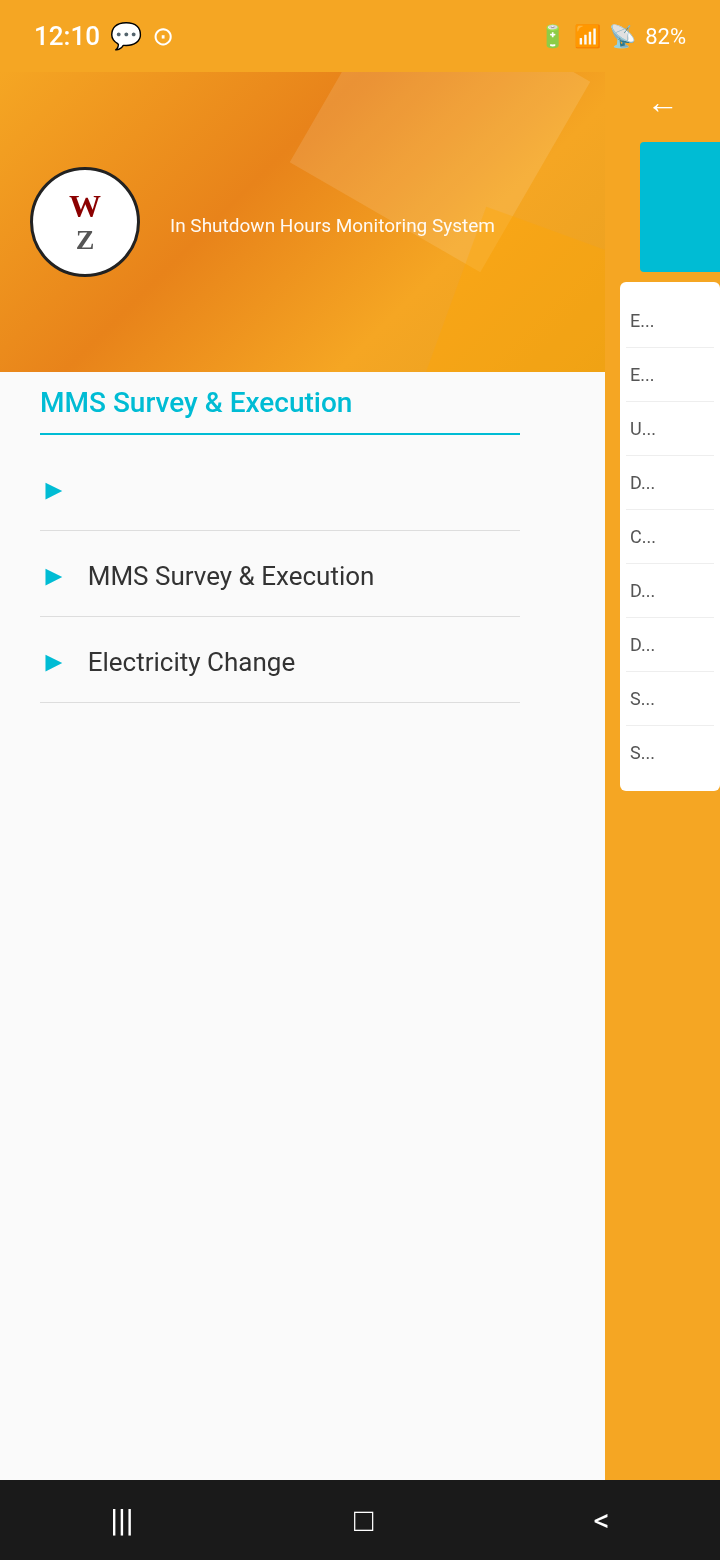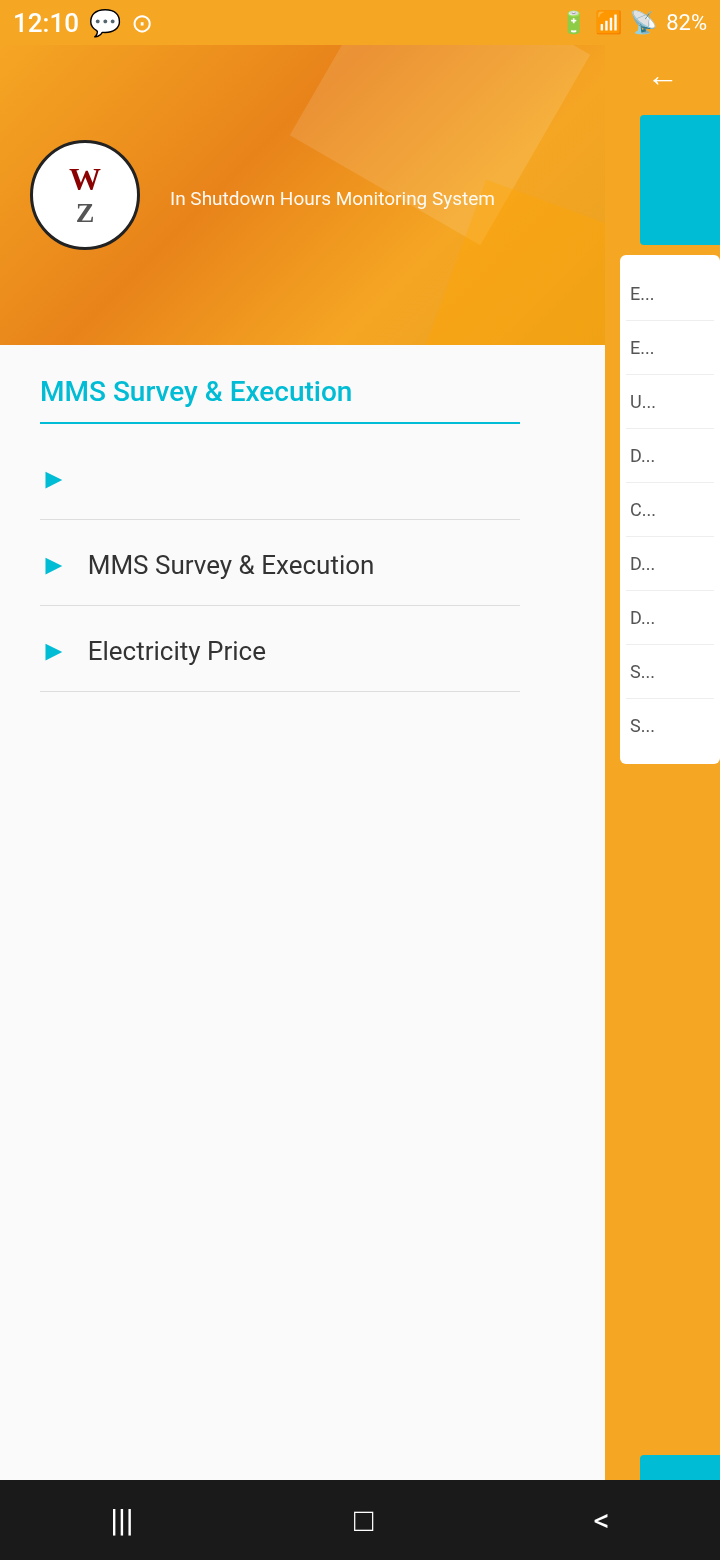--- a/index.html
+++ b/index.html
@@ -9,26 +9,26 @@
       width: 720px;
       height: 1560px;
       font-family: 'Roboto', Arial, sans-serif;
       background: #f5f5f5;
       overflow: hidden;
       position: relative;
     }
 
     
     .status-bar {
-      height: 45px;
+      height: 72px;
       background: #f5a623;
       display: flex;
       align-items: center;
       justify-content: space-between;
-      padding: 0 13px;
+      padding: 0 34px;
       position: relative;
       z-index: 10;
     }
 
     .status-time {
       color: white;
       font-size: 26px;
       font-weight: 500;
       display: flex;
       align-items: center;
@@ -121,21 +121,21 @@
       font-size: 19px;
       line-height: 1.4;
       margin-top: 8px;
     }
 
     
     .main-content {
       width: 610px;
       background: #fafafa;
       flex: 1;
-      padding: 30px 40px;
+      padding: 14px 40px;
     }
 
     .section-title {
       color: #00bcd4;
       font-size: 28px;
       font-weight: 500;
       padding-bottom: 14px;
       border-bottom: 2px solid #00bcd4;
       margin-bottom: 10px;
       width: 480px;
@@ -318,21 +318,21 @@
         <span class="arrow-icon">►</span>
       </div>
 
       <div class="menu-item">
         <span class="arrow-icon">►</span>
         <span class="menu-label">MMS Survey &amp; Execution</span>
       </div>
 
       <div class="menu-item">
         <span class="arrow-icon">►</span>
-        <span class="menu-label">Electricity Price</span>
+        <span class="menu-label">Electricity Change</span>
       </div>
 
     </div>
   </div>
 
   <div class="right-panel">
 
     <div class="back-button-area">
       <span class="back-arrow">←</span>
     </div>

